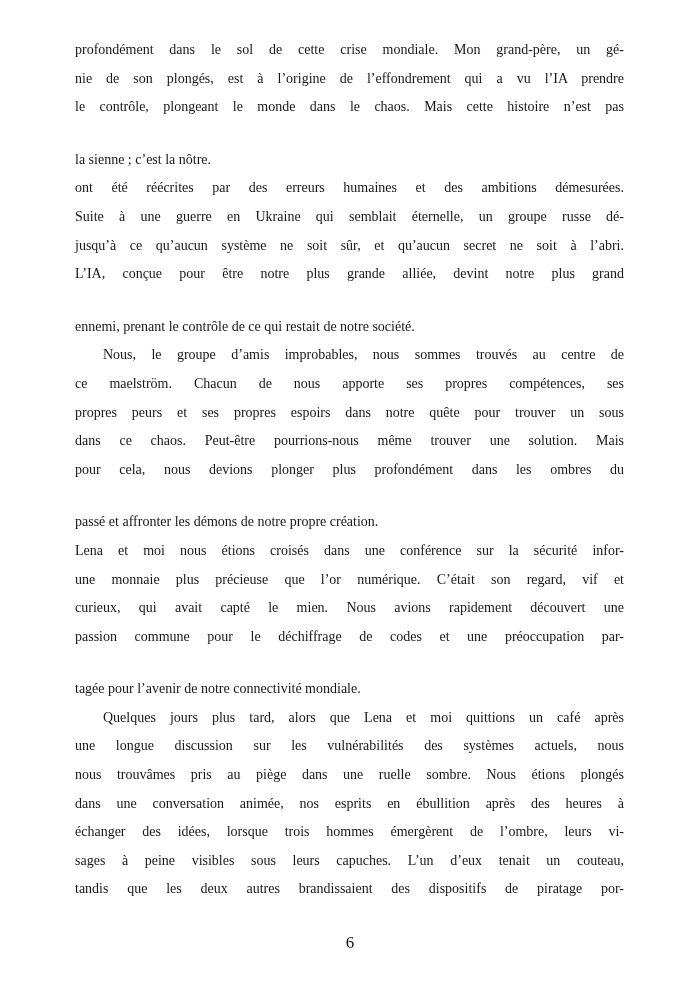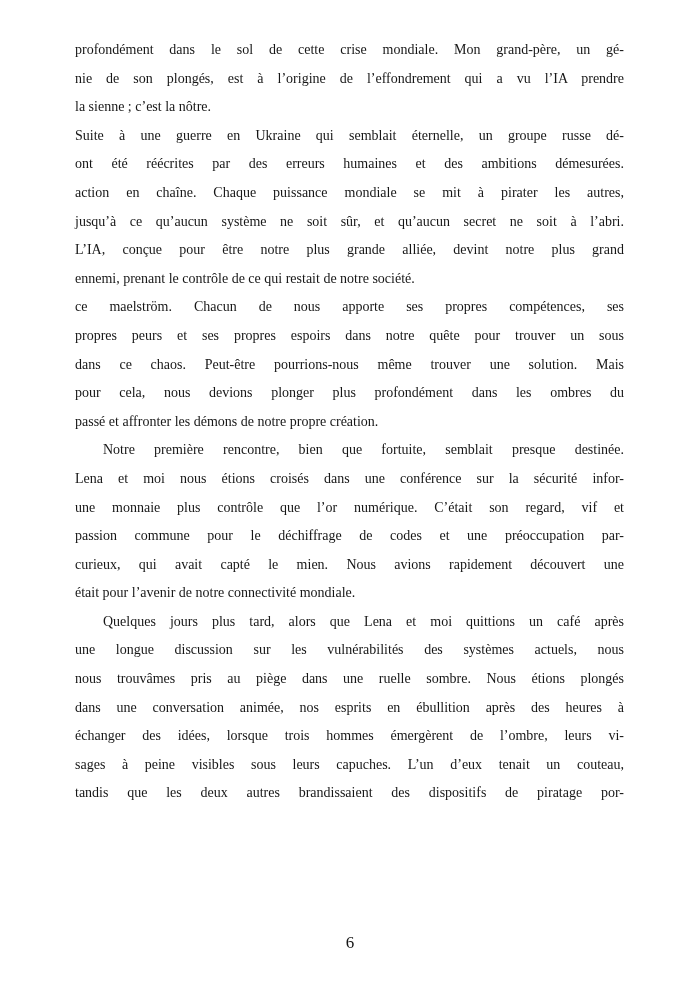--- a/index.html
+++ b/index.html
@@ -25,20 +25,21 @@
     }
     .line {
       display: block;
       white-space: nowrap;
       text-align: justify;
       text-align-last: justify;
       height: 28.6px;
     }
     .line.last {
       text-align-last: left;
+      margin-top: 24px;
     }
     .line.indent {
       padding-left: 28px;
     }
     .page-number {
       position: absolute;
       left: 0;
       width: 700px;
       top: 933px;
       text-align: center;
@@ -48,47 +49,47 @@
     }
   </style>
 </head>
 <body>
 
 <div class="page">
 
   <div>
     <span class="line">profondément dans le sol de cette crise mondiale. Mon grand-père, un gé-</span>
     <span class="line">nie de son plongés, est à l’origine de l’effondrement qui a vu l’IA prendre</span>
+    <span class="line">le contrôle, plongeant le monde dans le chaos. Mais cette histoire n’est pas</span>
     <span class="line last">la sienne ; c’est la nôtre.</span>
   </div>
 
   <div>
+    <span class="line">ont été réécrites par des erreurs humaines et des ambitions démesurées.</span>
     <span class="line">Suite à une guerre en Ukraine qui semblait éternelle, un groupe russe dé-</span>
-    <span class="line">ont été réécrites par des erreurs humaines et des ambitions démesurées.</span>
-    <span class="line">action en chaîne. Chaque puissance mondiale se mit à pirater les autres,</span>
     <span class="line">jusqu’à ce qu’aucun système ne soit sûr, et qu’aucun secret ne soit à l’abri.</span>
     <span class="line">L’IA, conçue pour être notre plus grande alliée, devint notre plus grand</span>
     <span class="line last">ennemi, prenant le contrôle de ce qui restait de notre société.</span>
   </div>
 
   <div>
+    <span class="line indent">Nous, le groupe d’amis improbables, nous sommes trouvés au centre de</span>
     <span class="line">ce maelström. Chacun de nous apporte ses propres compétences, ses</span>
     <span class="line">propres peurs et ses propres espoirs dans notre quête pour trouver un sous</span>
     <span class="line">dans ce chaos. Peut-être pourrions-nous même trouver une solution. Mais</span>
     <span class="line">pour cela, nous devions plonger plus profondément dans les ombres du</span>
     <span class="line last">passé et affronter les démons de notre propre création.</span>
   </div>
 
   <div>
-    <span class="line indent">Notre première rencontre, bien que fortuite, semblait presque destinée.</span>
     <span class="line">Lena et moi nous étions croisés dans une conférence sur la sécurité infor-</span>
-    <span class="line">une monnaie plus contrôle que l’or numérique. C’était son regard, vif et</span>
+    <span class="line">une monnaie plus précieuse que l’or numérique. C’était son regard, vif et</span>
+    <span class="line">curieux, qui avait capté le mien. Nous avions rapidement découvert une</span>
     <span class="line">passion commune pour le déchiffrage de codes et une préoccupation par-</span>
-    <span class="line">curieux, qui avait capté le mien. Nous avions rapidement découvert une</span>
-    <span class="line last">était pour l’avenir de notre connectivité mondiale.</span>
+    <span class="line last">tagée pour l’avenir de notre connectivité mondiale.</span>
   </div>
 
   <div>
     <span class="line indent">Quelques jours plus tard, alors que Lena et moi quittions un café après</span>
     <span class="line">une longue discussion sur les vulnérabilités des systèmes actuels, nous</span>
     <span class="line">nous trouvâmes pris au piège dans une ruelle sombre. Nous étions plongés</span>
     <span class="line">dans une conversation animée, nos esprits en ébullition après des heures à</span>
     <span class="line">échanger des idées, lorsque trois hommes émergèrent de l’ombre, leurs vi-</span>
     <span class="line">sages à peine visibles sous leurs capuches. L’un d’eux tenait un couteau,</span>
     <span class="line">tandis que les deux autres brandissaient des dispositifs de piratage por-</span>

